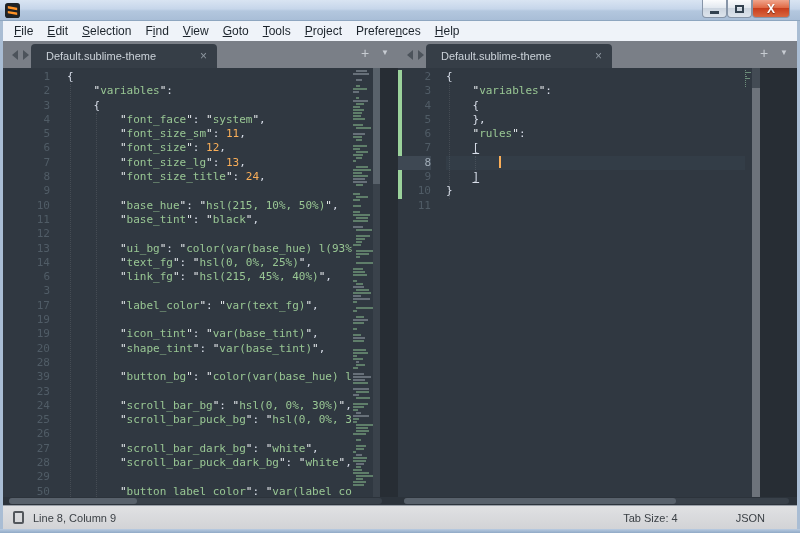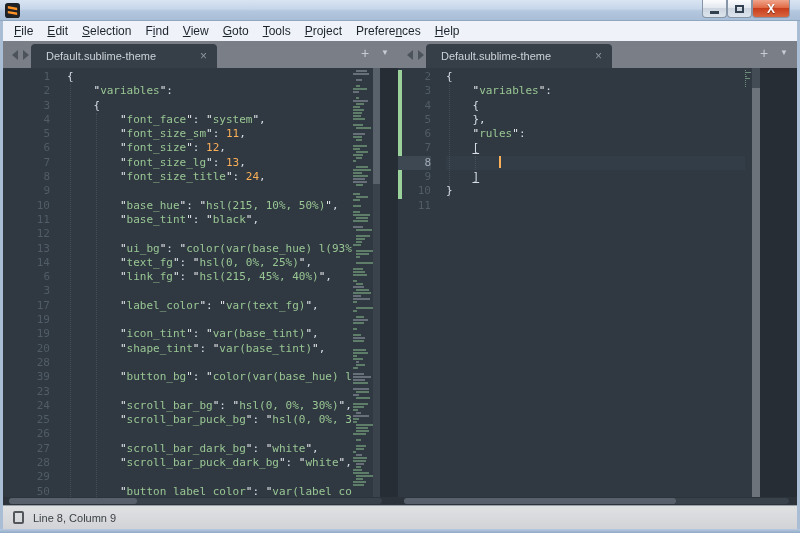--- a/index.html
+++ b/index.html
@@ -619,16 +619,20 @@
           <div class="hthumb" style="left:6px;width:272px;"></div>
         </div>
       </div>
     </div>
 
   </div>
 
   <div class="statusbar">
     <div class="status-icon"></div>
     <span>Line 8, Column 9</span>
+    <div class="st-right">
+      <span class="st-tabsize">Tab Size: 4</span>
+      <span class="st-syntax">JSON</span>
+    </div>
   </div>
   <div class="bottomborder"></div>
 
 </div>
 
 </body></html>

